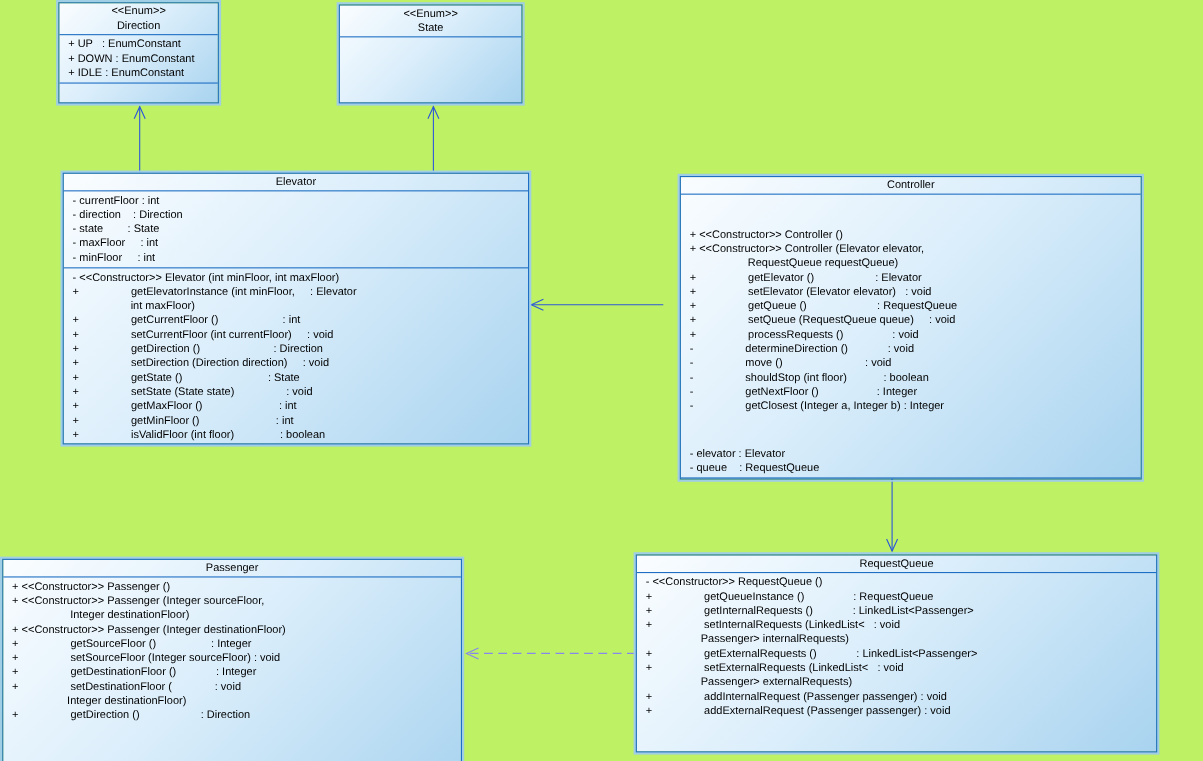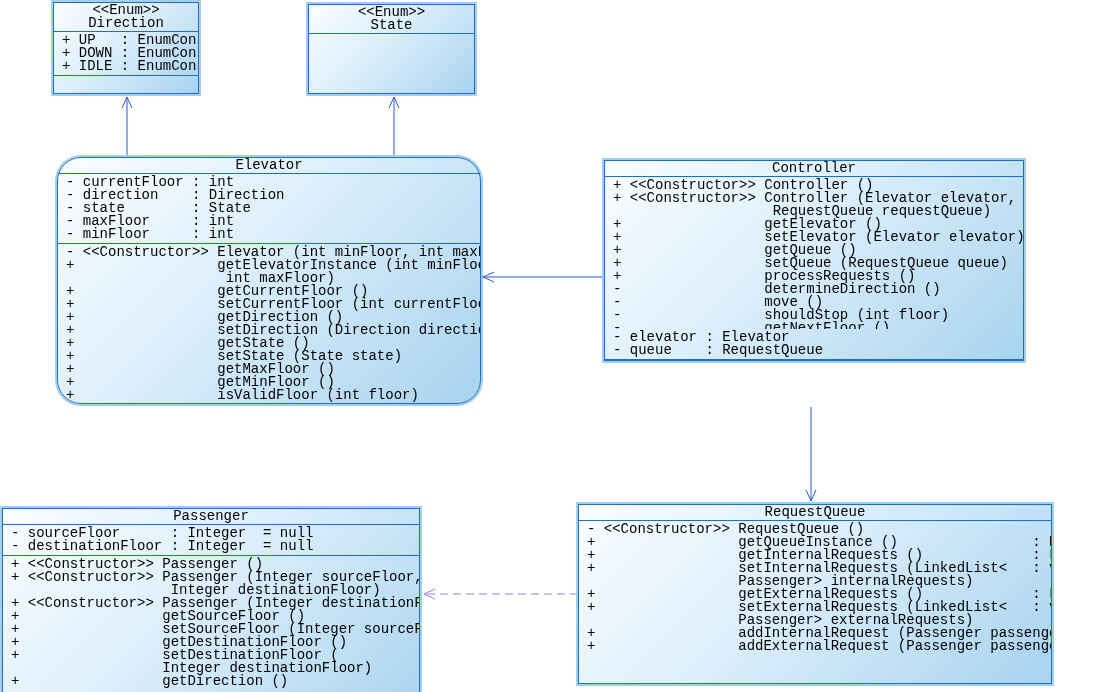--- a/index.html
+++ b/index.html
@@ -1,18 +1,18 @@
 <!DOCTYPE html>
 <html><head>
 <meta charset="utf-8">
 <style>
   html,body { margin:0; padding:0; background:#000; }
   #canvas {
-    position:relative; width:1094px; height:692px; background:#ffffff;
-    font-family:Liberation Mono, monospace; font-size:14px; color:#000;
+    position:relative; width:1094px; height:692px; background:#bef264;
+    font-family:Liberation Sans, sans-serif; font-size:10px; color:#000;
     overflow:hidden;
   }
   .uml-box {
     position:absolute; box-sizing:border-box;
     display:flex; flex-direction:column;
     background:linear-gradient(135deg,#fafdff 0%,#dbeefb 45%,#a8d3ef 100%);
     border:1px solid #1e6fc4;
     box-shadow:0 0 0 2px rgba(158,203,236,0.95);
   }
   .uml-title {
@@ -65,42 +65,42 @@
 + DOWN : EnumConstant
 + IDLE : EnumConstant</div>
     <div class="compartment ops"></div>
   </div>
 
   <div class="uml-box" style="left:308px; top:4px; width:167px; height:90px;">
     <div class="uml-title"><div>&lt;&lt;Enum&gt;&gt;</div><div>State</div></div>
     <div class="compartment ops"></div>
   </div>
 
-  <div class="uml-box" style="left:57px; top:157px; width:424px; height:247px;border-radius:24px;">
+  <div class="uml-box" style="left:57px; top:157px; width:424px; height:247px;">
     <div class="uml-title">Elevator</div>
     <div class="compartment attrs">- currentFloor : int
 - direction    : Direction
 - state        : State
 - maxFloor     : int
 - minFloor     : int</div>
     <div class="compartment ops">- &lt;&lt;Constructor&gt;&gt; Elevator (int minFloor, int maxFloor)
 +                 getElevatorInstance (int minFloor,     : Elevator
                    int maxFloor)
 +                 getCurrentFloor ()                     : int
 +                 setCurrentFloor (int currentFloor)     : void
 +                 getDirection ()                        : Direction
 +                 setDirection (Direction direction)     : void
 +                 getState ()                            : State
 +                 setState (State state)                 : void
 +                 getMaxFloor ()                         : int
 +                 getMinFloor ()                         : int
 +                 isValidFloor (int floor)               : boolean</div>
   </div>
 
-  <div class="uml-box" style="left:604px; top:160px; width:420px; height:201px;">
+  <div class="uml-box" style="left:618px; top:160px; width:420px; height:276px;gap:28px;">
     <div class="uml-title">Controller</div>
     <div class="compartment ops">+ &lt;&lt;Constructor&gt;&gt; Controller ()
 + &lt;&lt;Constructor&gt;&gt; Controller (Elevator elevator,
                    RequestQueue requestQueue)
 +                 getElevator ()                    : Elevator
 +                 setElevator (Elevator elevator)   : void
 +                 getQueue ()                       : RequestQueue
 +                 setQueue (RequestQueue queue)     : void
 +                 processRequests ()                : void
 -                 determineDirection ()             : void
@@ -109,22 +109,20 @@
 -                 getNextFloor ()                   : Integer
 -                 getClosest (Integer a, Integer b) : Integer
 -                 openDoors ()                      : void
 -                 removeRequests (int currentFloor) : void</div>
     <div class="compartment attrs">- elevator : Elevator
 - queue    : RequestQueue</div>
   </div>
 
   <div class="uml-box" style="left:2px; top:508px; width:418px; height:222px;">
     <div class="uml-title">Passenger</div>
-    <div class="compartment attrs">- sourceFloor      : Integer  = null
-- destinationFloor : Integer  = null</div>
     <div class="compartment ops">+ &lt;&lt;Constructor&gt;&gt; Passenger ()
 + &lt;&lt;Constructor&gt;&gt; Passenger (Integer sourceFloor,
                    Integer destinationFloor)
 + &lt;&lt;Constructor&gt;&gt; Passenger (Integer destinationFloor)
 +                 getSourceFloor ()                  : Integer
 +                 setSourceFloor (Integer sourceFloor) : void
 +                 getDestinationFloor ()             : Integer
 +                 setDestinationFloor (              : void
                   Integer destinationFloor)
 +                 getDirection ()                    : Direction</div>

